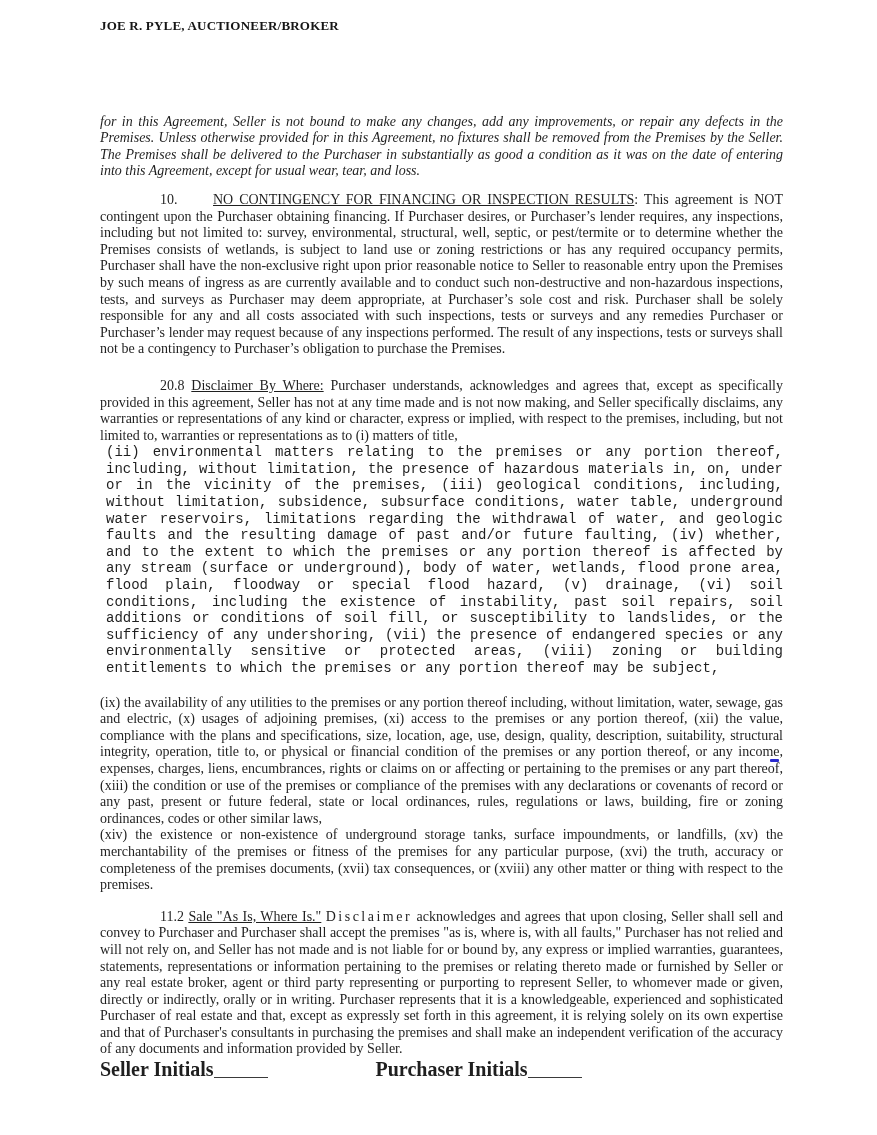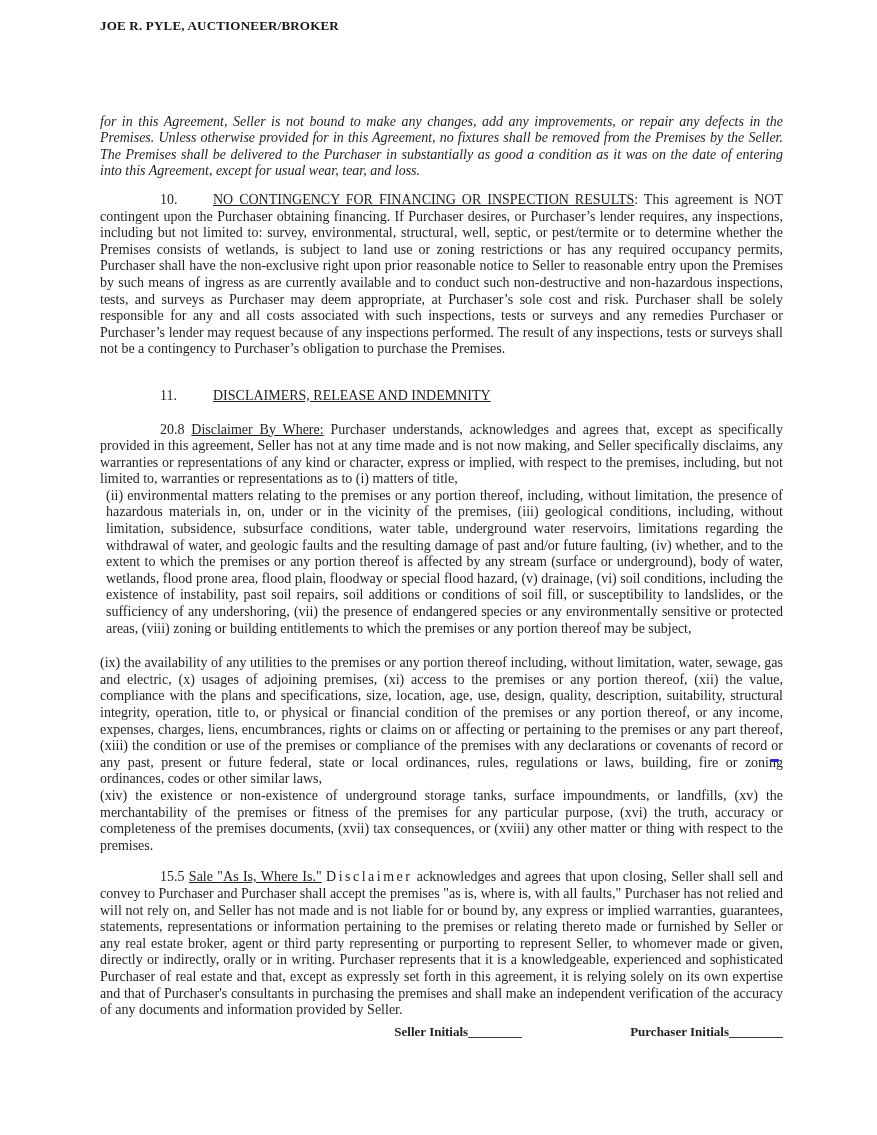--- a/index.html
+++ b/index.html
@@ -21,38 +21,37 @@
     font-size: 13px;
     letter-spacing: 0.2px;
     margin: 0 0 79px 0;
     color: #161616;
   }
   .para {
     margin: 0;
     text-align: justify;
   }
   .intro { margin-bottom: 12px; font-style: italic; }
-  .sec10 { margin-bottom: 30px; }
+  .sec10 { margin-bottom: 20px; }
   .indent-first { text-indent: 60px; }
   .sec-num {
     display: inline-block;
     width: 53px;
     text-indent: 0;
   }
   .underline { text-decoration: underline; }
   .sec11-head { margin-bottom: 17px; }
-  .p-ii { padding-left: 6px; }
+  .p-ii { padding-left: 6px; font-family: Liberation Mono, monospace; }
   .p-ix { margin-top: 18px; }
   .s112 { margin-top: 15px; }
   .spaced-word { letter-spacing: 2.5px; }
   .initials-row {
     margin-top: 3px;
     font-weight: bold;
-    font-size: 13px;
-    text-align: right;
+    font-size: 20px;
   }
   .initials-blank {
     display: inline-block;
     width: 54px;
     height: 15px;
     border-bottom: 1.4px solid #3a3a3a;
     margin-bottom: -2px;
   }
   .initials-label.purchaser { margin-left: 108px; }
   .stray-mark {
@@ -70,33 +69,32 @@
 
 <div class="page">
 
   <div class="doc-header">JOE R. PYLE, AUCTIONEER/BROKER</div>
 
   <p class="para intro">for in this Agreement, Seller is not bound to make any changes, add any improvements, or repair any defects in the Premises. Unless otherwise provided for in this Agreement, no fixtures shall be removed from the Premises by the Seller.  The Premises shall be delivered to the Purchaser in substantially as good a condition as it was on the date of entering into this Agreement, except for usual wear, tear, and loss.</p>
 
   <p class="para sec10 indent-first"><span class="sec-num">10.</span><span class="underline">NO CONTINGENCY FOR FINANCING OR INSPECTION RESULTS</span><span>:</span>
     <span>This agreement is NOT contingent upon the Purchaser obtaining financing. If Purchaser desires, or Purchaser’s lender requires, any inspections, including but not limited to: survey, environmental, structural, well, septic, or pest/termite or to determine whether the Premises consists of wetlands, is subject to land use or zoning restrictions or has any required occupancy permits, Purchaser shall have the non-exclusive right upon prior reasonable notice to Seller to reasonable entry upon the Premises by such means of ingress as are currently available and to conduct such non-destructive and non-hazardous inspections, tests, and surveys as Purchaser may deem appropriate, at Purchaser’s sole cost and risk. Purchaser shall be solely responsible for any and all costs associated with such inspections, tests or surveys and any remedies Purchaser or Purchaser’s lender may request because of any inspections performed. The result of any inspections, tests or surveys shall not be a contingency to Purchaser’s obligation to purchase the Premises.</span></p>
 
-  <p class="para sec11-head indent-first"><span class="sec-num">11.</span><span class="underline">DISCLAIMERS, RELEASE AND INDEMNITY</span></p>
 
   <div class="para indent-first"><span>20.8</span>
     <span class="underline">Disclaimer By Where:</span>
     <span>Purchaser understands, acknowledges and agrees that, except as specifically provided in this agreement, Seller has not at any time made and is not now making, and Seller specifically disclaims, any warranties or representations of any kind or character, express or implied, with respect to the premises, including, but not limited to, warranties or representations as to (i) matters of title,</span></div>
 
   <div class="para p-ii">(ii) environmental matters relating to the premises or any portion thereof, including, without limitation, the presence of hazardous materials in, on, under or in the vicinity of the premises, (iii) geological conditions, including, without limitation, subsidence, subsurface conditions, water table, underground water reservoirs, limitations regarding the withdrawal of water, and geologic faults and the resulting damage of past and/or future faulting, (iv) whether, and to the extent to which the premises or any portion thereof is affected by any stream (surface or underground), body of water, wetlands, flood prone area, flood plain, floodway or special flood hazard, (v) drainage, (vi) soil conditions, including the existence of instability, past soil repairs, soil additions or conditions of soil fill, or susceptibility to landslides, or the sufficiency of any undershoring, (vii) the presence of endangered species or any environmentally sensitive or protected areas, (viii) zoning or building entitlements to which the premises or any portion thereof may be subject,</div>
 
   <div class="para p-ix">(ix) the availability of any utilities to the premises or any portion thereof including, without limitation, water, sewage, gas and electric, (x) usages of adjoining premises,  (xi) access to the premises or any portion thereof, (xii) the value, compliance with the plans and specifications, size, location, age, use, design, quality, description, suitability, structural integrity, operation, title to, or physical or financial condition of the premises or any portion thereof, or any income, expenses, charges, liens, encumbrances, rights or claims on or affecting or pertaining to the premises or any part thereof, (xiii) the condition or use of the premises or compliance of the premises with any declarations or covenants of record or any past, present or future federal, state or local ordinances, rules, regulations or laws, building, fire or zoning ordinances, codes or other similar laws,</div>
 
   <div class="para">(xiv) the existence or non-existence of underground storage tanks, surface impoundments, or landfills, (xv) the merchantability of the premises or fitness of the premises for any particular purpose, (xvi) the truth, accuracy or completeness of the premises documents, (xvii) tax consequences, or (xviii) any other matter or thing with respect to the premises.</div>
 
-  <div class="para s112 indent-first"><span>15.5</span>
+  <div class="para s112 indent-first"><span>11.2</span>
     <span class="underline">Sale "As Is, Where Is."</span>
     <span class="spaced-word">Disclaimer</span>
     <span>acknowledges and agrees that upon closing, Seller shall sell and convey to Purchaser and Purchaser shall accept the premises "as is, where is, with all faults," Purchaser has not relied and will not rely on, and Seller has not made and is not liable for or bound by, any express or implied warranties, guarantees, statements, representations or information pertaining to the premises or relating thereto made or furnished by Seller or any real estate broker, agent or third party representing or purporting to represent Seller, to whomever made or given, directly or indirectly, orally or in writing. Purchaser represents that it is a knowledgeable, experienced and sophisticated Purchaser of real estate and that, except as expressly set forth in this agreement, it is relying solely on its own expertise and that of Purchaser's consultants in purchasing the premises and shall make an independent verification of the accuracy of any documents and information provided by Seller.</span></div>
 
   <div class="initials-row">
     <span class="initials-label">Seller Initials</span><span class="initials-blank"></span><span class="initials-label purchaser">Purchaser Initials</span><span class="initials-blank"></span>
   </div>
 
   <div class="stray-mark"></div>
 

